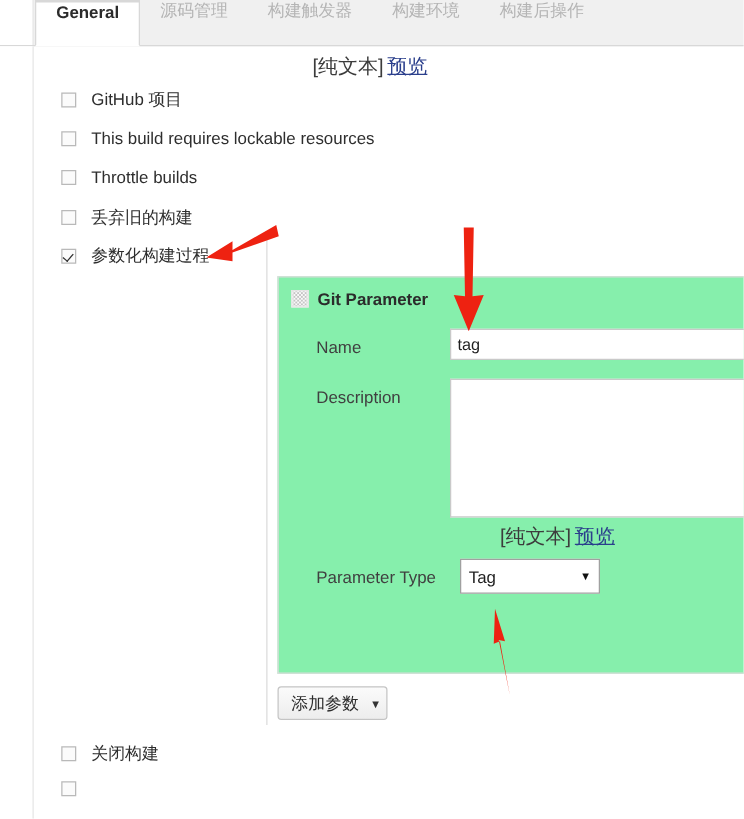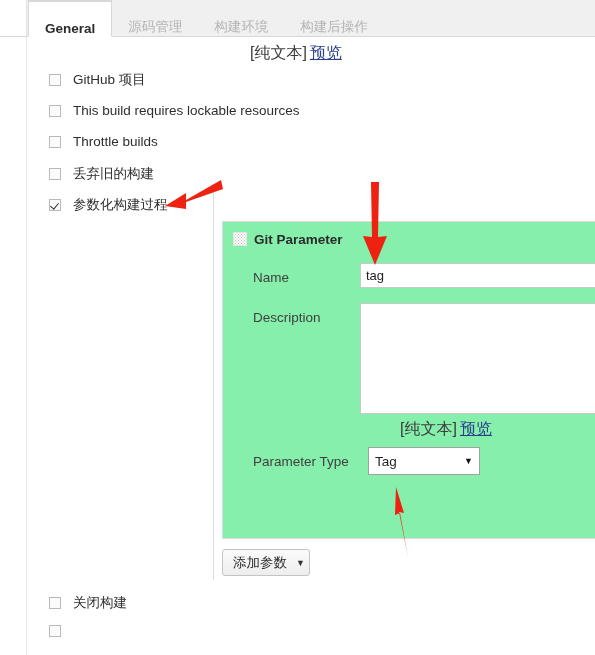--- a/index.html
+++ b/index.html
@@ -38,21 +38,21 @@
   }
   .tabs {
     position: absolute;
     left: 28px; top: 0;
     height: 36px;
     display: flex;
     align-items: stretch;
   }
   .tab {
     display: flex;
-    align-items: flex-end;
+    align-items: flex-start;
     padding: 0 16px;
     font-size: 13.5px;
     color: #b4b4b4;
     white-space: nowrap;
     box-sizing: border-box;
     cursor: pointer;
   }
   .tab.active {
     background: #ffffff;
     color: #2b2b2b;
@@ -251,20 +251,23 @@
 <div class="tabbar">
   <div class="tabbar-leftpad"></div>
   <div class="tabs">
     <div class="tab active">
       <span>General</span>
     </div>
     <div class="tab">
       <span>源码管理</span>
     </div>
     <div class="tab">
+      <span>构建触发器</span>
+    </div>
+    <div class="tab">
       <span>构建环境</span>
     </div>
     <div class="tab">
       <span>构建后操作</span>
     </div>
   </div>
 </div>
 
 <div class="left-rail"></div>
 

